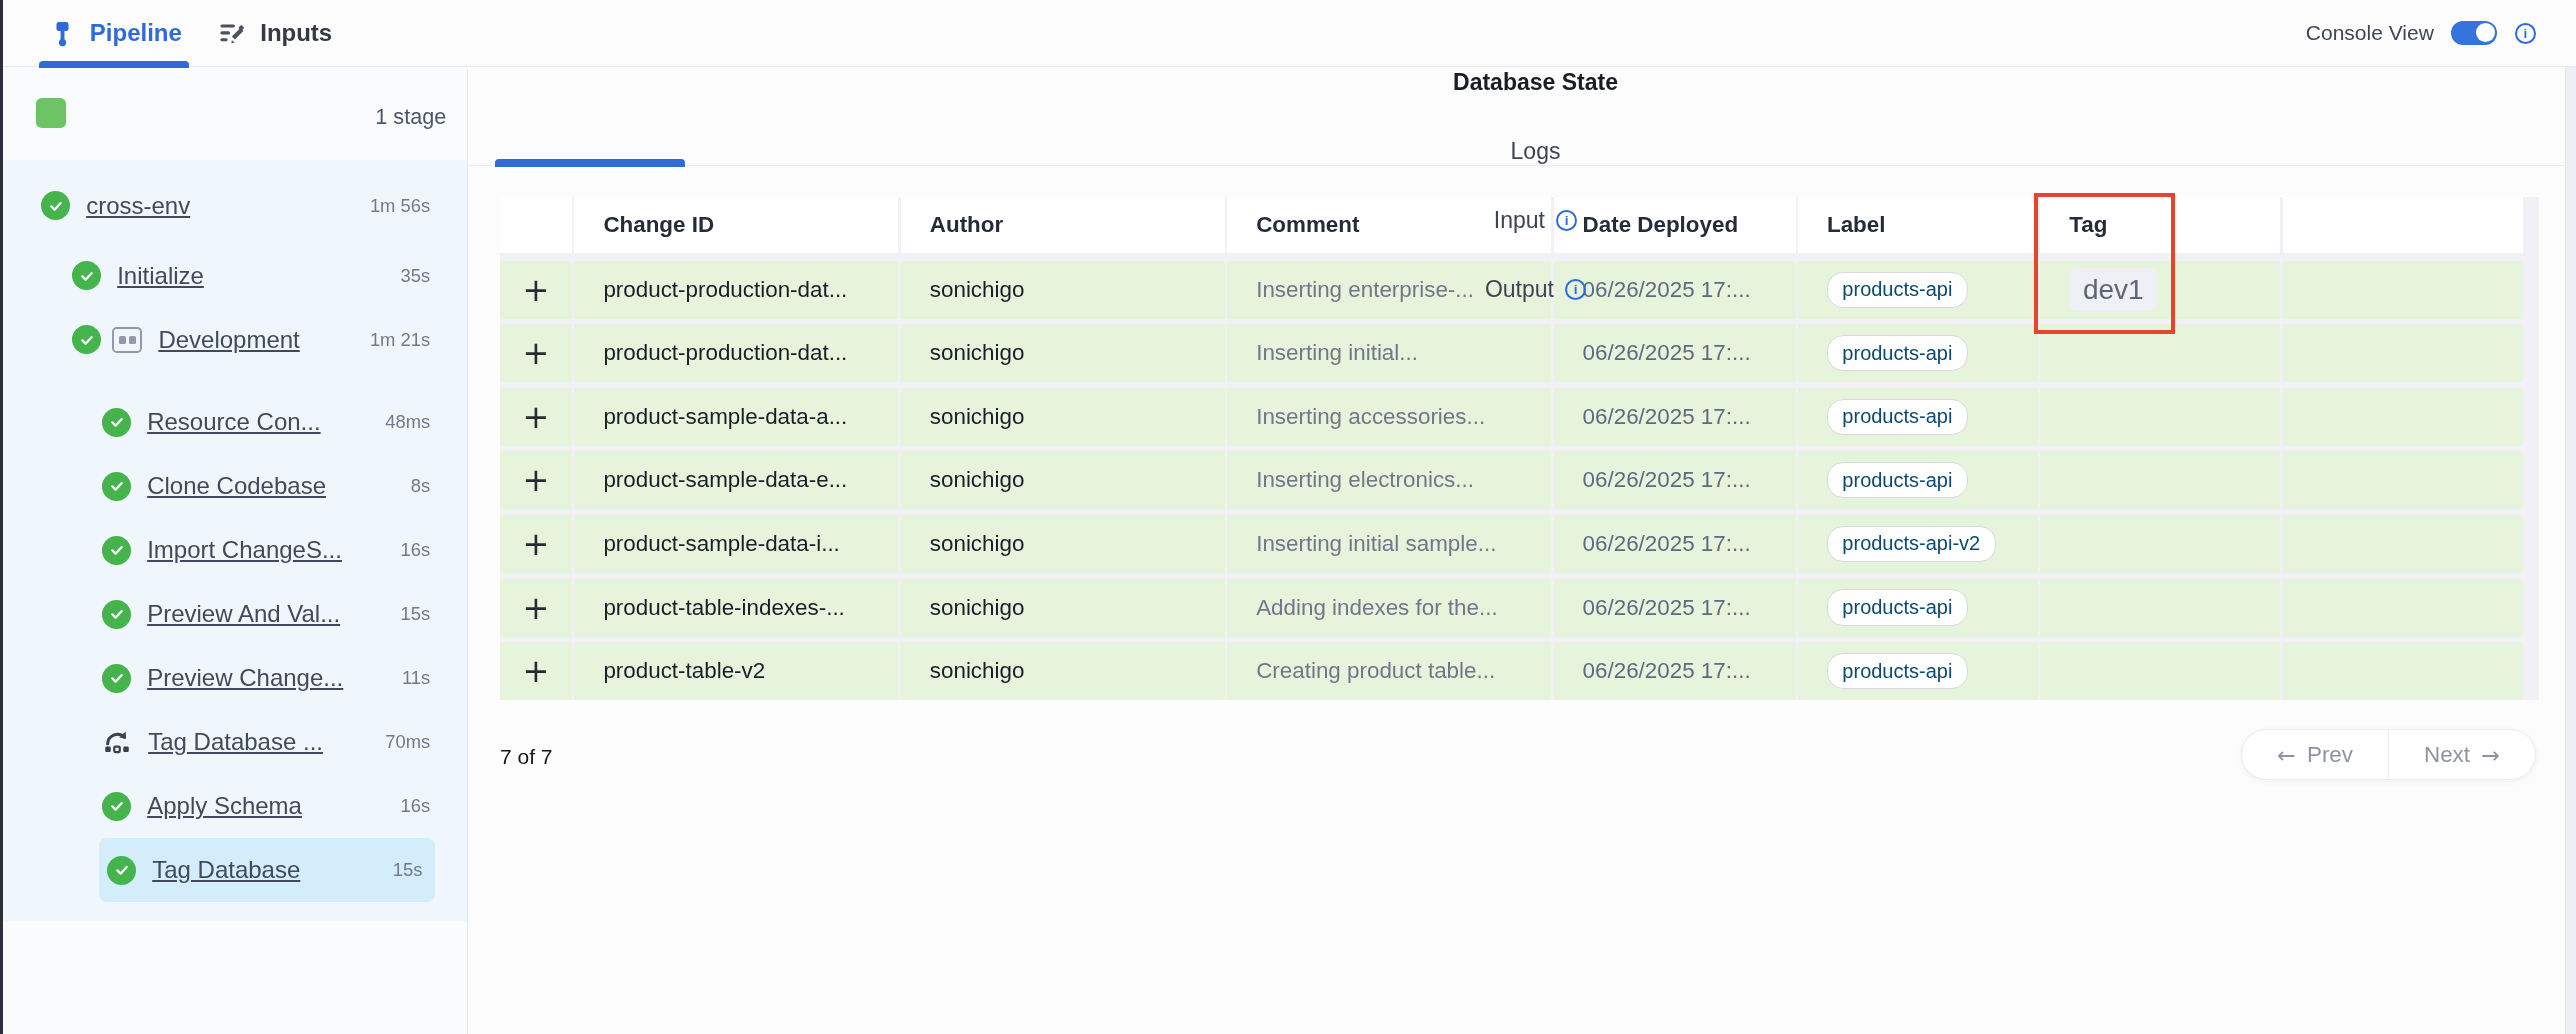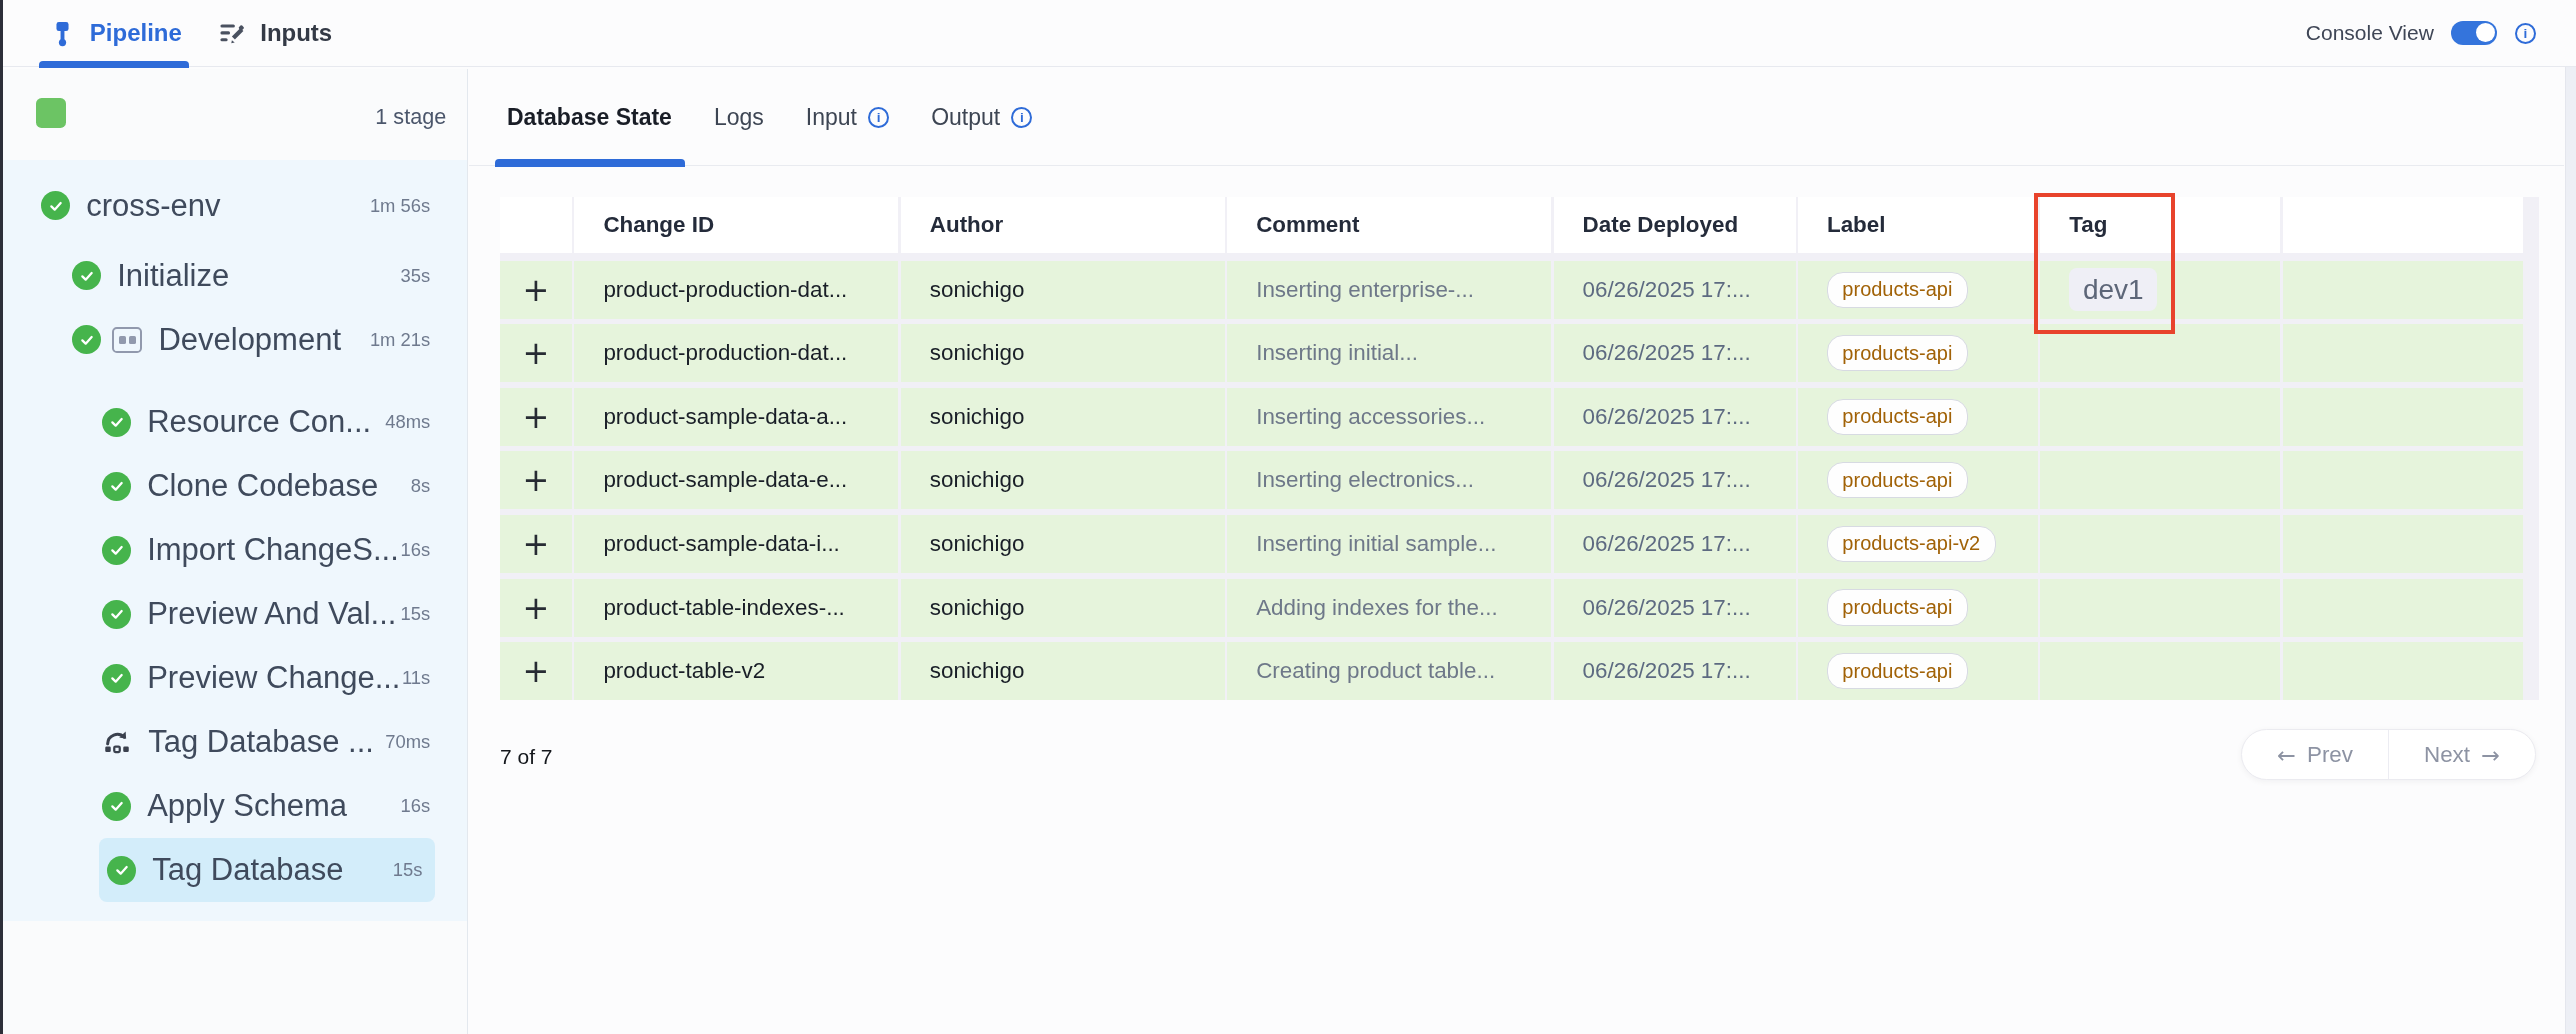--- a/index.html
+++ b/index.html
@@ -36,54 +36,54 @@
                   display:flex; align-items:center; padding:0 29px 0 35px; cursor:pointer; }
   .sb-stage-row .stage-label { font-size:23px; color:#3f4a5c; margin-left:17.6px; }
   .sb-stage-row .chev { margin-left:auto; }
   .sb-tree { background:#eff7fd; height:761px; padding-top:13.6px; overflow:hidden; }
 
   .check { width:29px; height:29px; border-radius:50%; background:#46b44c; display:inline-flex;
            align-items:center; justify-content:center; flex:none; }
   .check svg { width:16px; height:16px; }
 
   .tree-item { height:64px; display:flex; align-items:center; padding-right:37px; cursor:pointer; }
-  .tree-item .ti-label { font-size:31px; color:#3f4a5c; margin-left:16px; white-space:nowrap; }
+  .tree-item .ti-label { font-size:24px; color:#3f4a5c; margin-left:16px; white-space:nowrap;text-decoration:underline; }
   .tree-item .ti-dur { margin-left:auto; font-size:18.4px; color:#6f7a8e; }
   .ind1 { padding-left:38px; }
   .ind2 { padding-left:69px; }
   .ind3 { padding-left:99px; }
   .tree-item.selected { background:#d3edfa; border-radius:8px; margin-left:96px; padding-left:8px; margin-right:32px; padding-right:12.8px; }
   .group-icon { width:30px; height:25.6px; border:2.4px solid #9199ad; border-radius:4.8px; margin-left:11.2px;
                 display:inline-flex; align-items:center; justify-content:center; gap:3.2px; flex:none; }
   .group-icon i { width:7.2px; height:7.2px; background:#9199ad; border-radius:1.6px; display:block; }
   .rollback-icon { width:30px; height:30px; flex:none; }
 
   
   .main { position:absolute; left:469px; top:69px; width:2095px; height:966px; background:#fcfcfd; }
   .tabs { position:relative; height:97px; border-bottom:1.6px solid #e9ebf0; display:flex; align-items:center;
-          padding-left:38px; gap:42px; }
+          padding-left:38px; gap:42px;flex-direction:column; }
   .mtab { display:flex; align-items:center; gap:11.2px; cursor:pointer; }
   .mtab .mt-label { font-size:23px; color:#3d4553; }
   .mtab.active .mt-label { font-weight:700; color:#191d26; }
   .mtab-underline { position:absolute; left:26px; bottom:-1.6px; width:190px; height:7.2px; background:#2e6bd8; border-radius:4px 4px 0 0; }
 
   .table-wrap { margin:31px 0 4px 31px; width:2039px; background:#f1f0f6;
                 display:grid; grid-template-columns:72px 324px 324px 324px 242px 240px 240px 240px;
                 grid-auto-rows:58px; column-gap:2.4px; row-gap:5.6px; }
   .table-wrap > :nth-child(-n+8) {  height:56px; }
   .hcell { background:#fff; display:flex; align-items:center; padding-left:29px;
            font-size:22.4px; font-weight:700; color:#242b3a; height:56px; }
   .hcell.first { padding-left:0; }
   .cell { background:#e6f4dc; display:flex; align-items:center; padding-left:29px; font-size:22.4px; color:#191e27; }
   .cell.expand { padding-left:0; justify-content:center; }
   .expand-btn { font-size:32px; font-weight:400; color:#272b33; line-height:1; cursor:pointer; background:none; border:none; font-family:"DejaVu Sans", sans-serif; }
   .cell.comment { color:#6e7889; }
   .cell.date { color:#5d6a81; }
   .badge-label { display:inline-flex; align-items:center; background:#fefefe; border:1.6px solid #d7dae2;
-                 border-radius:16px; padding:5.6px 14.4px; font-size:20px; color:#a16207; }
+                 border-radius:16px; padding:5.6px 14.4px; font-size:20px; color:#0c4a6e; }
   .badge-tag { display:inline-flex; align-items:center; background:#efeff6; border-radius:8px;
                padding:5.6px 13.6px; font-size:28px; color:#5d6678; }
 
   .red-annotation { position:absolute; left:2034px; top:193px; width:141px; height:141px;
                     border:4px solid #e8432c; z-index:45; pointer-events:none; }
 
   .count-text { position:absolute; left:500px; top:745px; font-size:21px; color:#14171c; }
 
   .pager { position:absolute; right:40px; top:729px; height:51px; display:flex; background:#fff;
            border:1.6px solid #ebebf0; border-radius:26px; box-shadow:0 1.6px 6.4px rgba(20,20,40,.05); overflow:hidden; }

